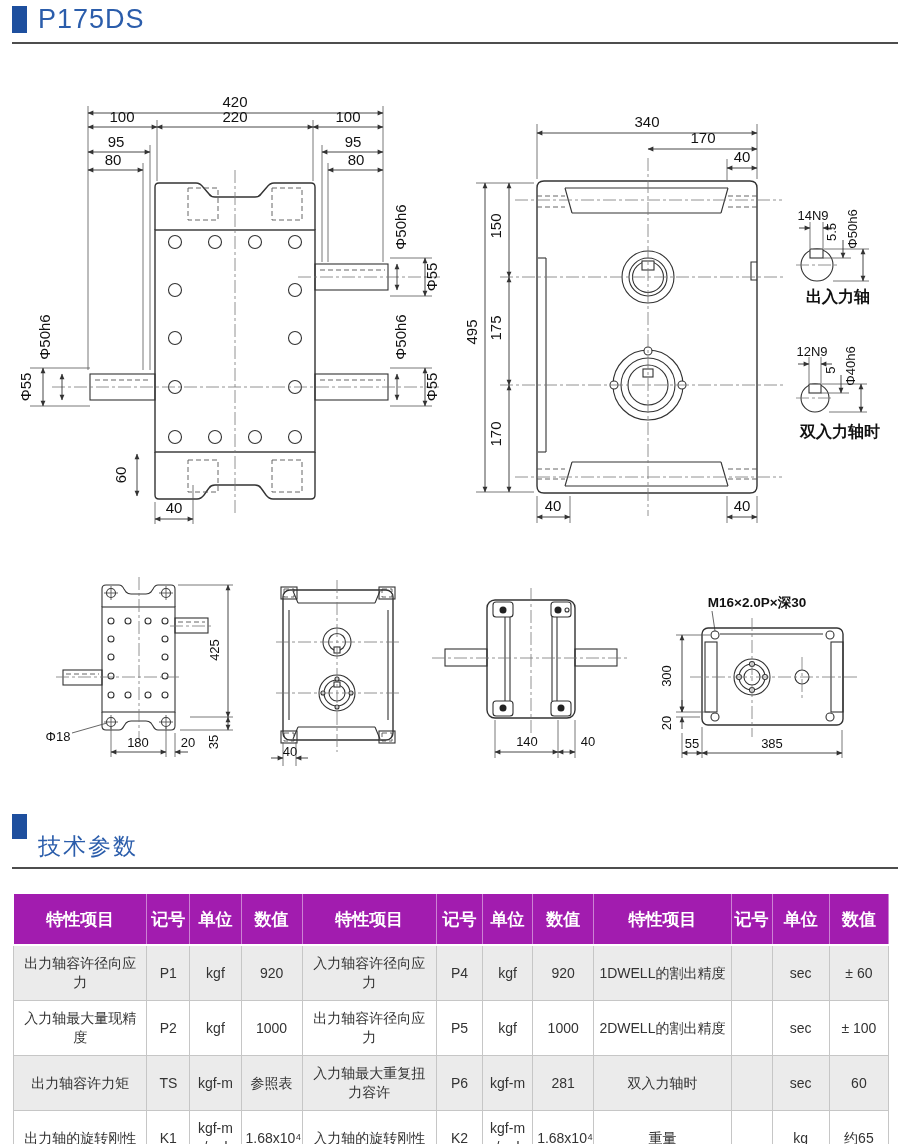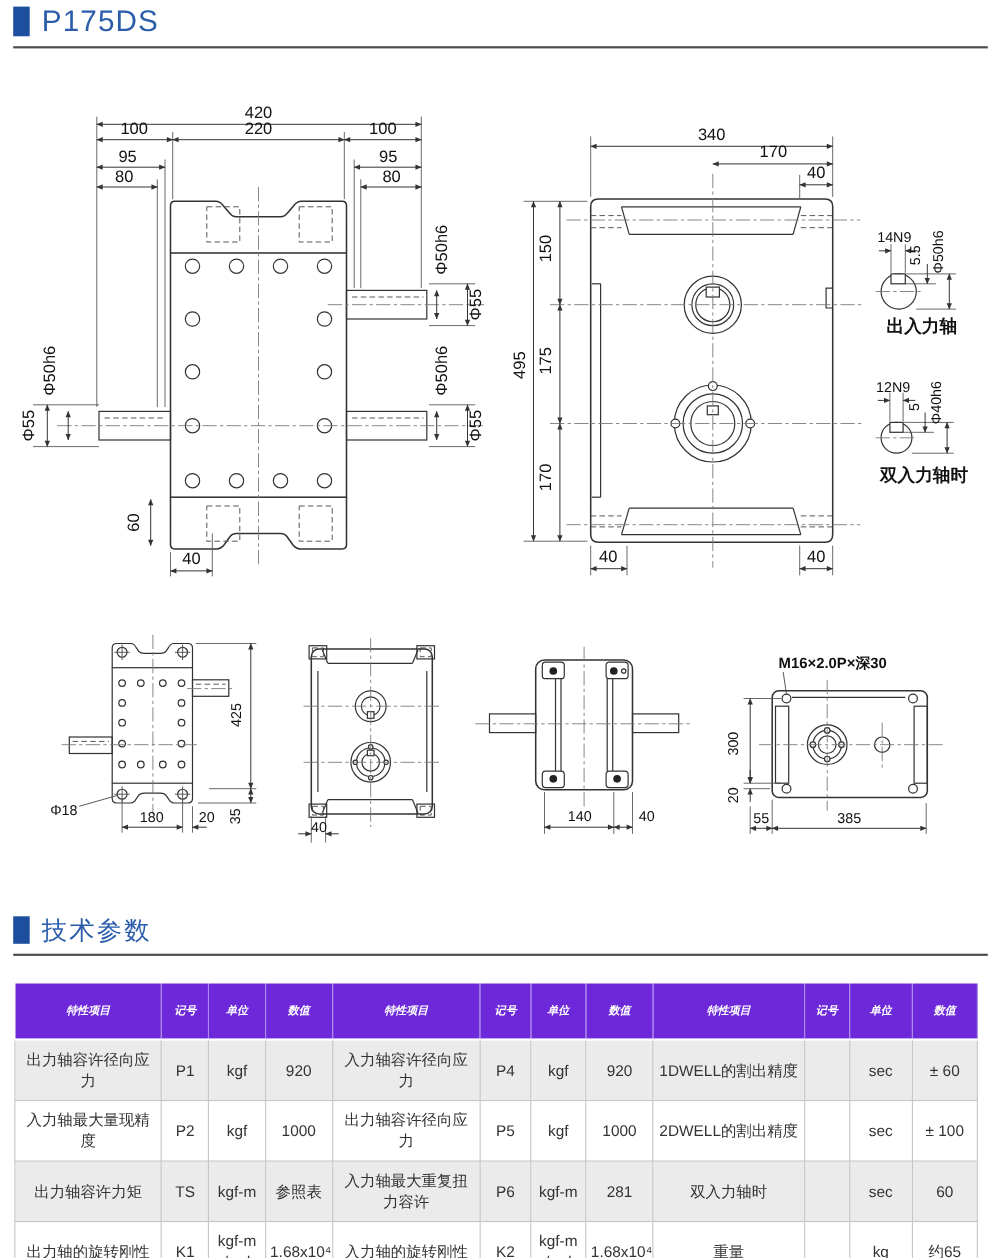--- a/index.html
+++ b/index.html
@@ -1,19 +1,19 @@
 <!DOCTYPE html>
 <html><head>
 <meta charset="utf-8">
 <style>
   html,body{margin:0;padding:0;background:#fff;}
   .page{position:relative;width:900px;height:1144px;background:#fff;overflow:hidden;
         font-family:"Liberation Sans","DejaVu Sans",sans-serif;}
   .sec{position:absolute;left:12px;width:886px;border-bottom:2px solid #4d4d4d;
-       display:flex;align-items:flex-end;gap:11px;padding-bottom:9px;}
+       display:flex;align-items:flex-start;gap:11px;padding-bottom:9px;}
   .bullet{width:15px;height:27px;background:#1e4f9e;flex:0 0 auto;}
   .sec-title{color:#2b5dab;font-size:27px;letter-spacing:1px;line-height:1;}
   #sec2 .bullet{height:25px;}
   #sec2 .sec-title{font-size:23px;letter-spacing:2px;margin-top:21px;}
 
   svg.draw{position:absolute;top:0;left:0;}
   .ol{fill:none;stroke:#333;stroke-width:1.4;}
   .o2{fill:none;stroke:#333;stroke-width:1.1;}
   .thin{fill:none;stroke:#555;stroke-width:.9;}
   .ext{fill:none;stroke:#555;stroke-width:.8;}
@@ -26,22 +26,22 @@
   .dime{fill:none;stroke:#333;stroke-width:.9;marker-end:url(#ae);}
   .dims{fill:none;stroke:#333;stroke-width:.9;marker-start:url(#as);}
   text.dt{font-family:"Liberation Sans","DejaVu Sans",sans-serif;fill:#111;text-anchor:middle;}
   .s15{font-size:15px;}
   .s13{font-size:13px;}
   .cap{font-size:16px;font-weight:bold;}
   .lbl{font-size:13.5px;font-weight:bold;}
 
   table.spec{position:absolute;top:893px;left:13px;width:876px;border-collapse:collapse;
              table-layout:fixed;}
-  table.spec th{background:#6d28d9;color:#fff;font-size:10px;font-weight:600;height:46px;
-                border:1px solid rgba(255,255,255,.45);border-bottom:2px solid #fff;padding:2px;font-style:italic;}
+  table.spec th{background:#a21caf;color:#fff;font-size:17px;font-weight:600;height:46px;
+                border:1px solid rgba(255,255,255,.45);border-bottom:2px solid #fff;padding:2px;}
   table.spec td{border:1px solid #c6c6c6;font-size:14px;color:#333;text-align:center;
                 height:50px;white-space:pre-line;padding:2px 4px;line-height:1.35;}
   tr.g td{background:#ebebeb;}
   tr.w td{background:#ffffff;}
 </style>
 </head>
 <body>
 
 <div class="page">
 

